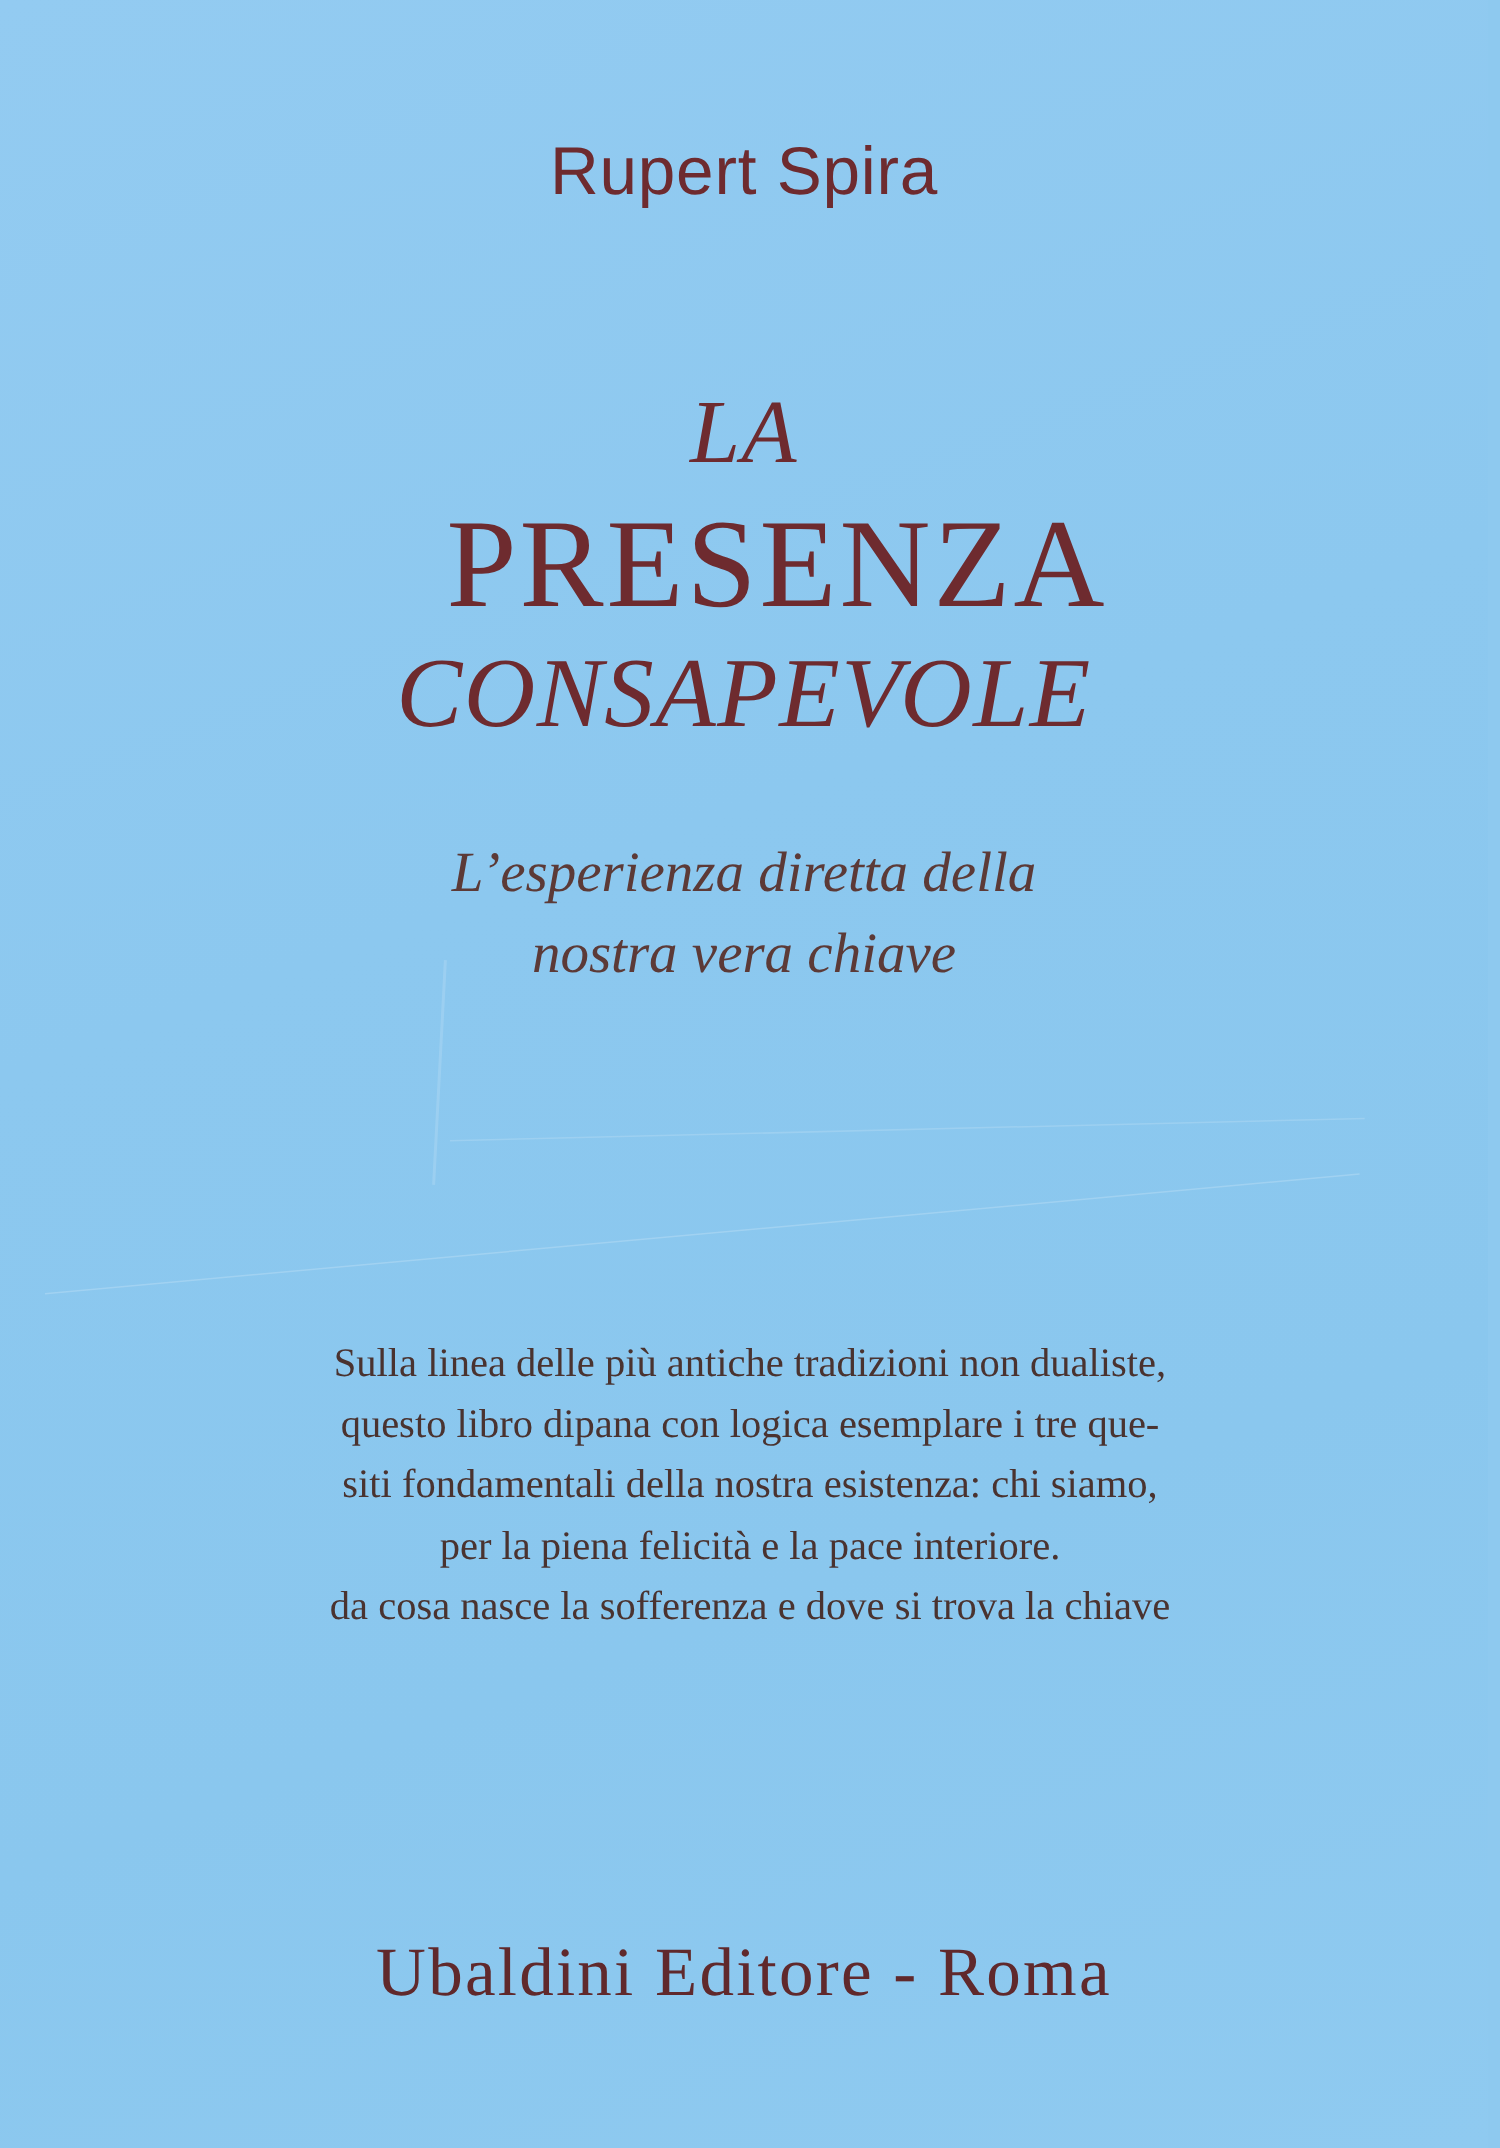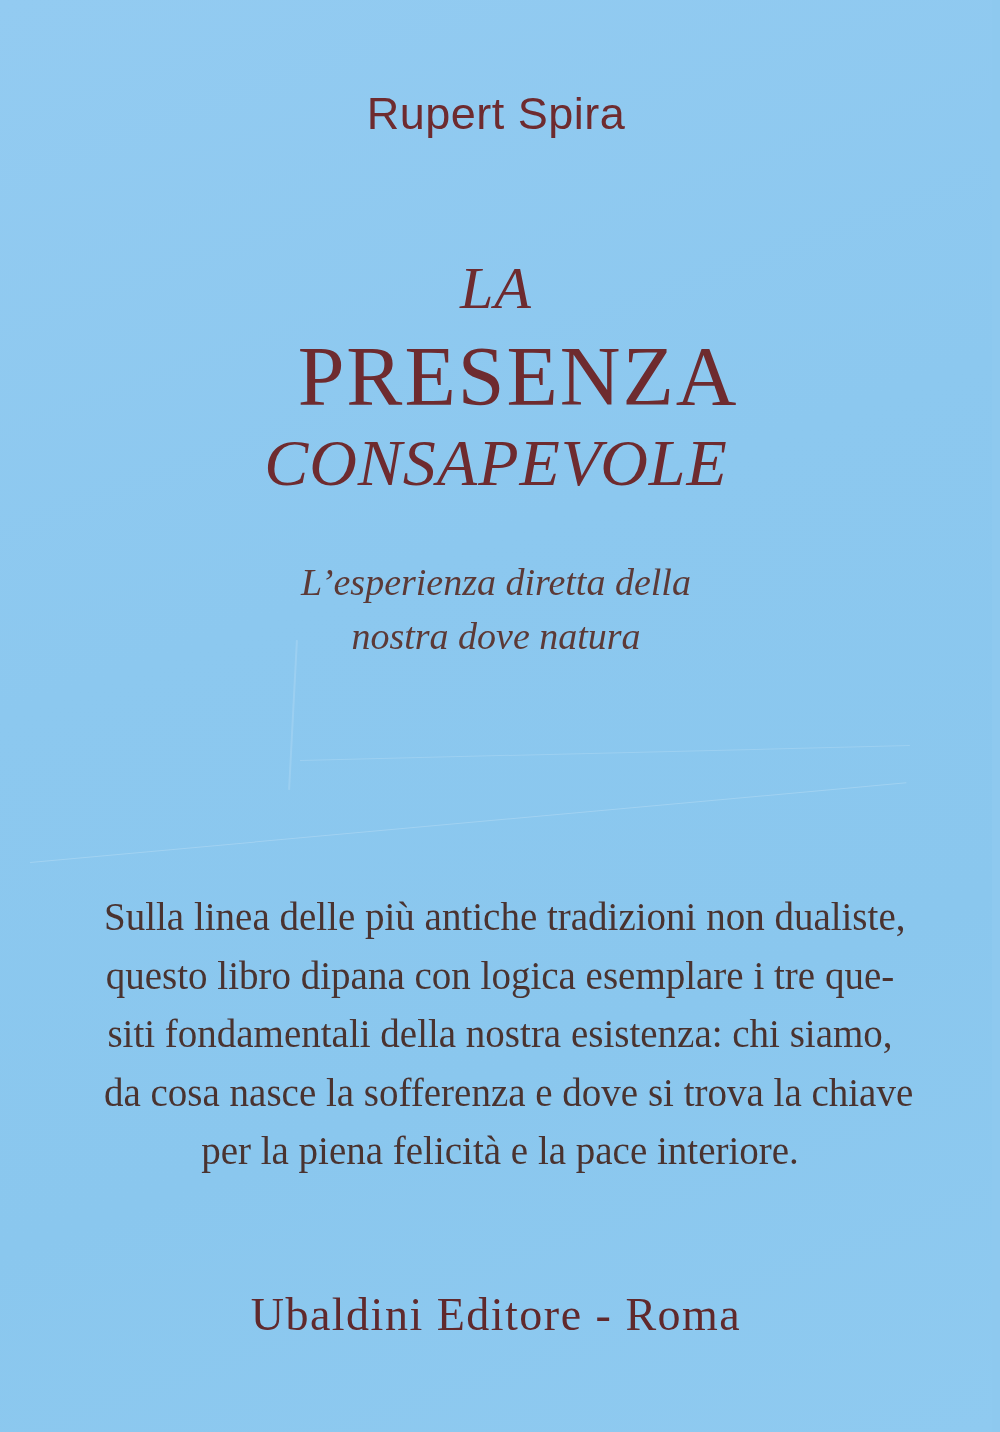--- a/index.html
+++ b/index.html
@@ -112,21 +112,21 @@
     line-height: 1.42;
   }
 
   .blurb {
     position: absolute;
     left: 104px;
     width: 792px;
     top: 888px;
     text-align: center;
     color: #4a3330;
-    font-size: 39px;
+    font-size: 27px;
     line-height: 1.5;
   }
   .blurb div {
     white-space: nowrap;
   }
 
   .publisher {
     position: absolute;
     left: 0;
     right: 0;
@@ -149,26 +149,26 @@
   <div class="author">Rupert Spira</div>
 
   <div class="title-block">
     <div class="title-la">LA</div>
     <div class="title-main">PRESENZA</div>
     <div class="title-sub">CONSAPEVOLE</div>
   </div>
 
   <div class="subtitle">
     <div>L’esperienza diretta della</div>
-    <div>nostra dove natura</div>
+    <div>nostra vera chiave</div>
   </div>
 
   <div class="blurb">
     <div>Sulla linea delle più antiche tradizioni non dualiste,</div>
     <div>questo libro dipana con logica esemplare i tre que-</div>
     <div>siti fondamentali della nostra esistenza: chi siamo,</div>
+    <div>per la piena felicità e la pace interiore.</div>
     <div>da cosa nasce la sofferenza e dove si trova la chiave</div>
-    <div>per la piena felicità e la pace interiore.</div>
   </div>
 
   <div class="publisher">Ubaldini Editore - Roma</div>
 
 </div>
 
 </body></html>

